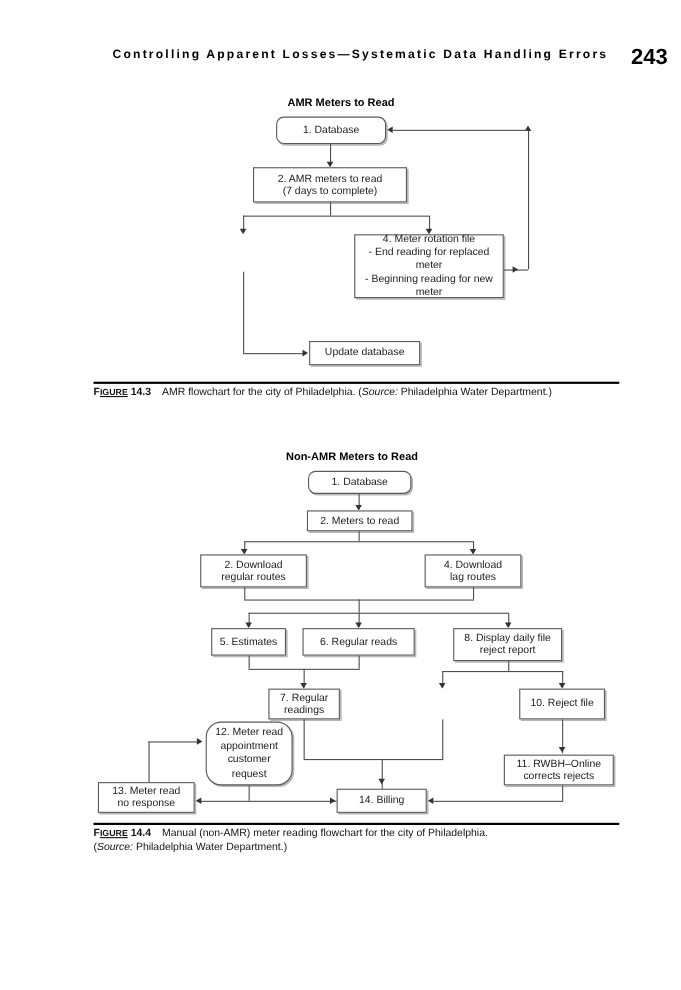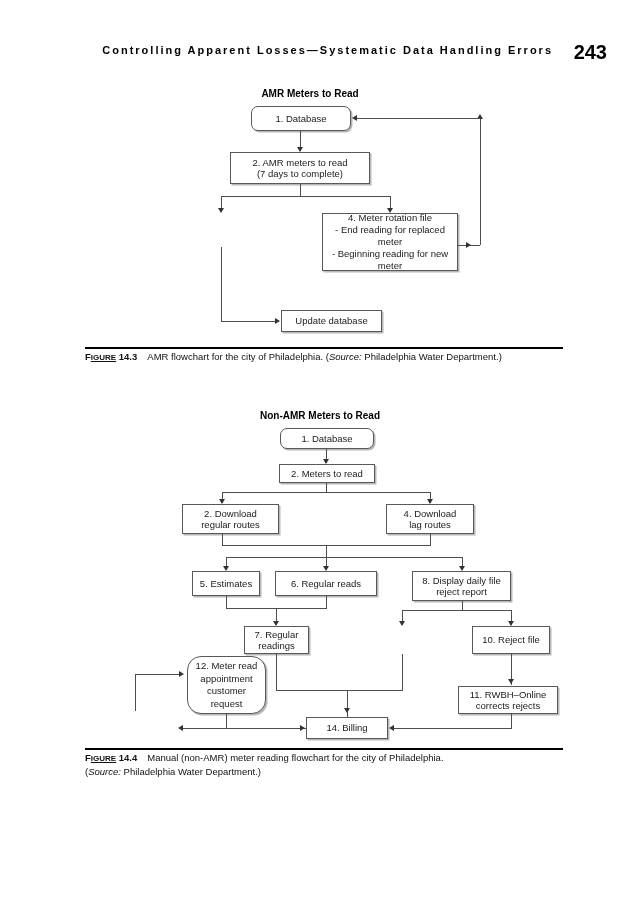--- a/index.html
+++ b/index.html
@@ -271,20 +271,22 @@
     <div class="ar down" style="left:508px; top:271px;"></div>
 
     <div class="box" style="left:458px; top:278px; width:100px; height:28px;">11. RWBH–Online
 corrects rejects</div>
 
     <div class="box" style="left:187px; top:248px; width:79px; height:58px; line-height:12.5px;border-radius:14px;">12. Meter read
 appointment
 customer
 request</div>
 
+    <div class="box" style="left:89px; top:303px; width:88px; height:28px;">13. Meter read
+no response</div>
 
     <div class="box" style="left:306px; top:309px; width:82px; height:22px;">14. Billing</div>
 
     <div class="ln v" style="left:276px; top:246px; height:36px;"></div>
     <div class="ln v" style="left:402px; top:246px; height:36px;"></div>
     <div class="ln h" style="left:276px; top:282px; width:127px;"></div>
     <div class="ln v" style="left:347px; top:282px; height:27px;"></div>
     <div class="ar down" style="left:344px; top:300px;"></div>
 
     <div class="ln v" style="left:135px; top:266px; height:37px;"></div>

